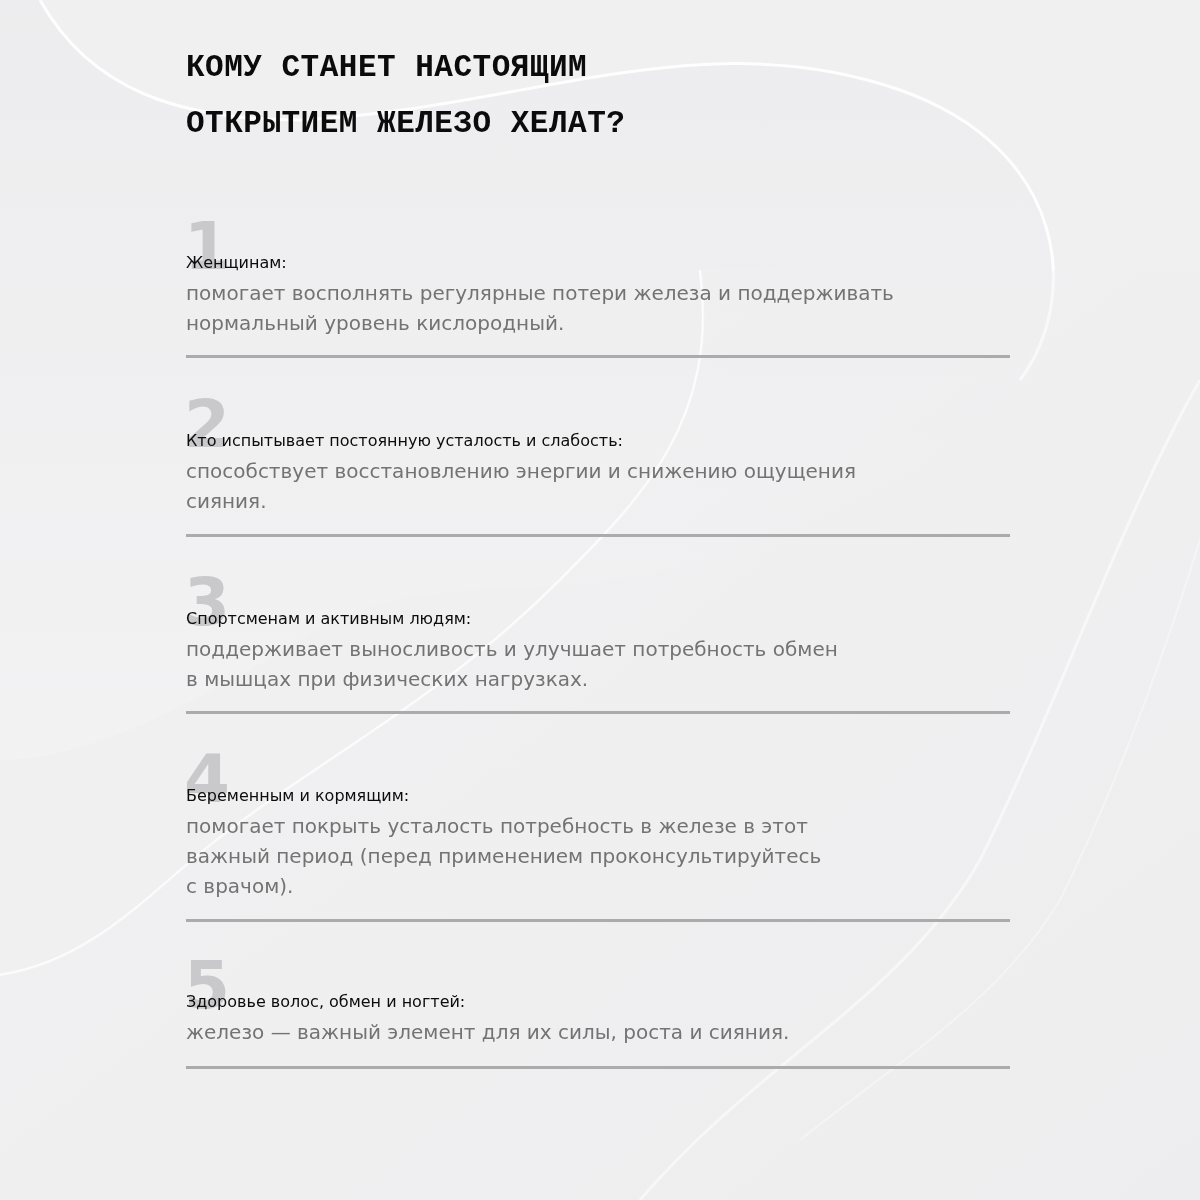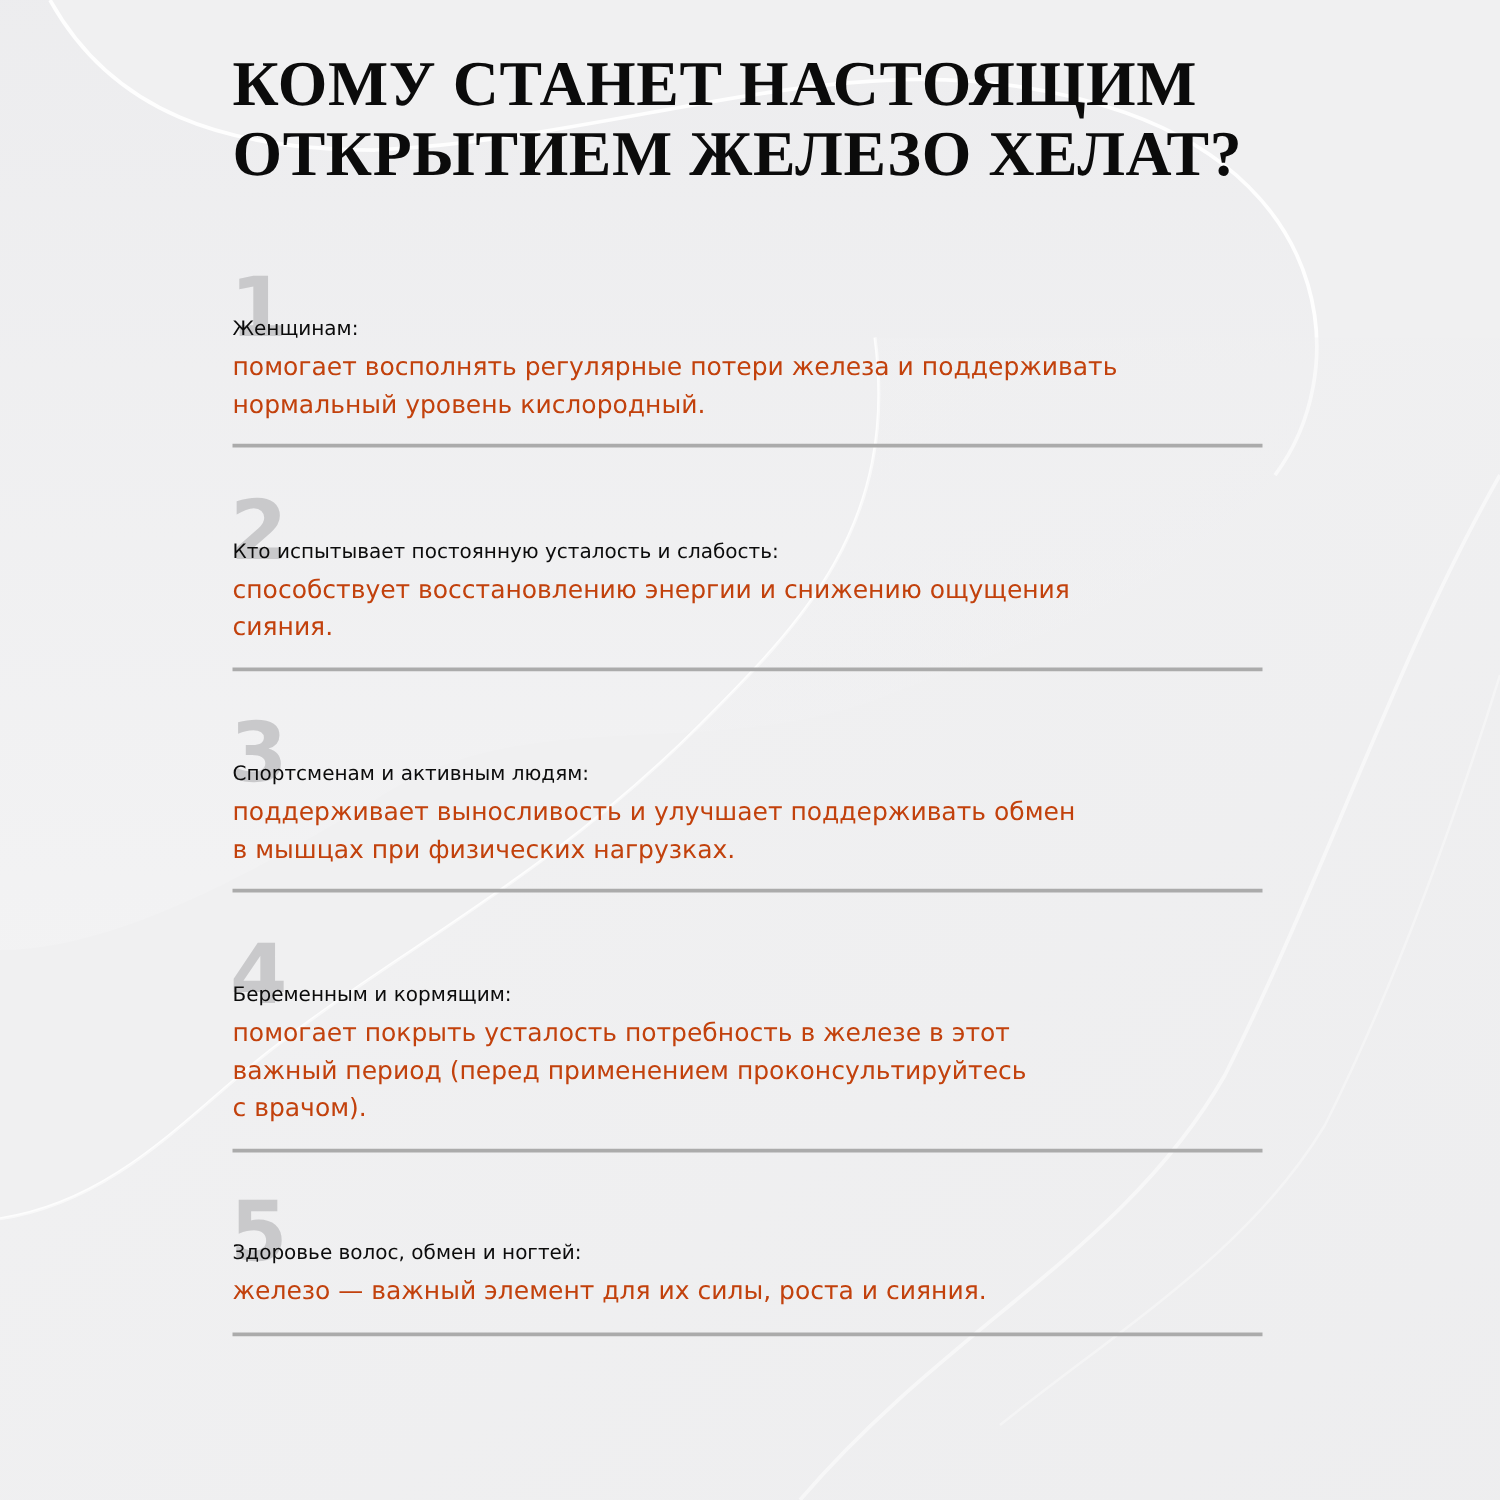--- a/index.html
+++ b/index.html
@@ -7,42 +7,42 @@
   body {
     position: relative;
     background: #efeff0;
     font-family: "DejaVu Sans", sans-serif;
     color: #111;
   }
   .bg { position: absolute; inset: 0; z-index: 0; }
   .content { position: absolute; left: 186px; top: 0; width: 830px; z-index: 1; }
   .title {
     position: absolute; left: 0; top: 40px;
-    font-family: Liberation Serif, serif;
-    font-weight: bold; font-size: 51px; line-height: 56px;
+    font-family: Liberation Mono, monospace;
+    font-weight: bold; font-size: 31px; line-height: 56px;
     letter-spacing: 0.5px; color: #0b0b0b;
     width: 820px;
   }
   .item { position: absolute; left: 0; width: 824px; }
   .num {
     position: absolute; left: -2px;
     font-family: "DejaVu Sans", sans-serif;
     font-weight: bold; font-size: 66px; line-height: 66px;
     color: #c9c9cb; z-index: 0;
   }
   .heading {
     position: relative; z-index: 1;
     font-family: "DejaVu Sans", sans-serif;
     font-weight: normal; font-size: 16px; line-height: 30px;
     color: #0c0c0c; white-space: nowrap;
   }
   .desc {
     position: relative; z-index: 1;
     font-family: "DejaVu Sans", sans-serif;
-    font-size: 20px; line-height: 30px; color: #c2410c;
+    font-size: 20px; line-height: 30px; color: #737373;
   }
   .divider {
     position: absolute; left: 0; width: 824px; height: 3px;
     background: #ababab;
   }
 </style>
 </head>
 <body>
 
 <svg class="bg" width="1200" height="1200" viewBox="0 0 1200 1200">
@@ -91,21 +91,21 @@
       <div>сияния.</div>
     </div>
   </div>
   <div class="divider" style="top:534px;"></div>
 
   <div class="item" style="top:568px;">
     <div class="num" style="top:2px;">3</div>
     <div style="height:36px;"></div>
     <div class="heading">Спортсменам и активным людям:</div>
     <div class="desc">
-      <div>поддерживает выносливость и улучшает поддерживать обмен</div>
+      <div>поддерживает выносливость и улучшает потребность обмен</div>
       <div>в мышцах при физических нагрузках.</div>
     </div>
   </div>
   <div class="divider" style="top:711px;"></div>
 
   <div class="item" style="top:745px;">
     <div class="num" style="top:2px;">4</div>
     <div style="height:36px;"></div>
     <div class="heading">Беременным и кормящим:</div>
     <div class="desc">

